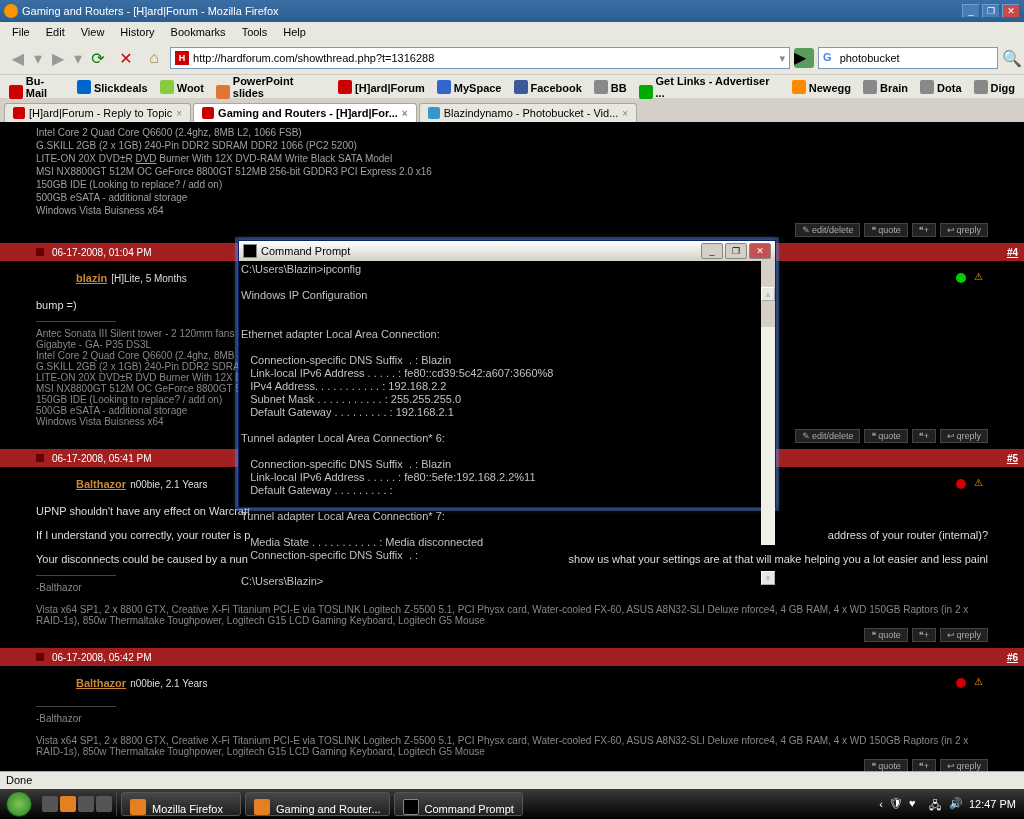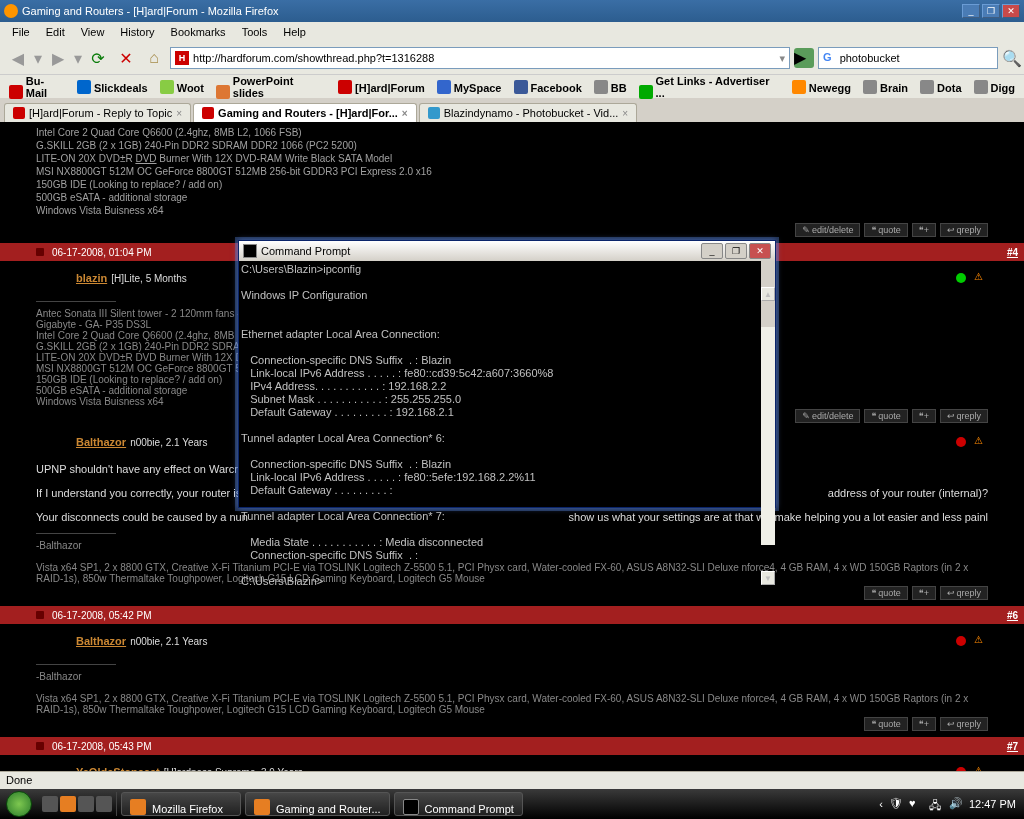--- a/index.html
+++ b/index.html
@@ -217,39 +217,45 @@
     <span class="date">06-17-2008, 01:04 PM</span>
     <span class="num">#4</span>
   </div>
   <div class="userrow">
     <span class="uname">blazin</span>
     <span class="urank">[H]Lite, 5 Months</span>
     <span class="spacer"></span>
     <span class="status-dot green"></span>
     <span class="warn">⚠</span>
   </div>
+  <div class="postbody">bump =)</div>
   <div class="sig">
     <div class="sigline"></div>
     <div>Antec Sonata III Silent tower - 2 120mm fans - 500 Ea</div>
       <div>Gigabyte - GA- P35 DS3L</div>
       <div>Intel Core 2 Quad Core Q6600 (2.4ghz, 8MB L2, 1066</div>
     <div>G.SKILL 2GB (2 x 1GB) 240-Pin DDR2 SDRAM DDR2</div>
       <div>LITE-ON 20X DVD±R DVD Burner With 12X DVD-RAM</div>
       <div>MSI NX8800GT 512M OC GeForce 8800GT 512MB 2</div>
     <div>150GB IDE (Looking to replace? / add on)</div>
       <div>500GB eSATA - additional storage</div>
       <div>Windows Vista Buisness x64</div>
   </div>
   <div class="postbtns">
     <span class="pbtn">✎ <span>edit/delete</span></span>
     <span class="pbtn">❝ <span>quote</span></span>
     <span class="pbtn">❝+</span>
     <span class="pbtn">↩ <span>qreply</span></span>
   </div>
 
+  <div class="postbar">
+    <span class="bullet"></span>
+    <span class="date">06-17-2008, 05:41 PM</span>
+    <span class="num">#5</span>
+  </div>
   <div class="userrow">
     <span class="uname">Balthazor</span>
     <span class="urank">n00bie, 2.1 Years</span>
     <span class="spacer"></span>
     <span class="status-dot red"></span>
     <span class="warn">⚠</span>
   </div>
   <div class="postbody">
     <div>UPNP shouldn't have any effect on Warcraft</div><br>
     <div style="display:flex">

